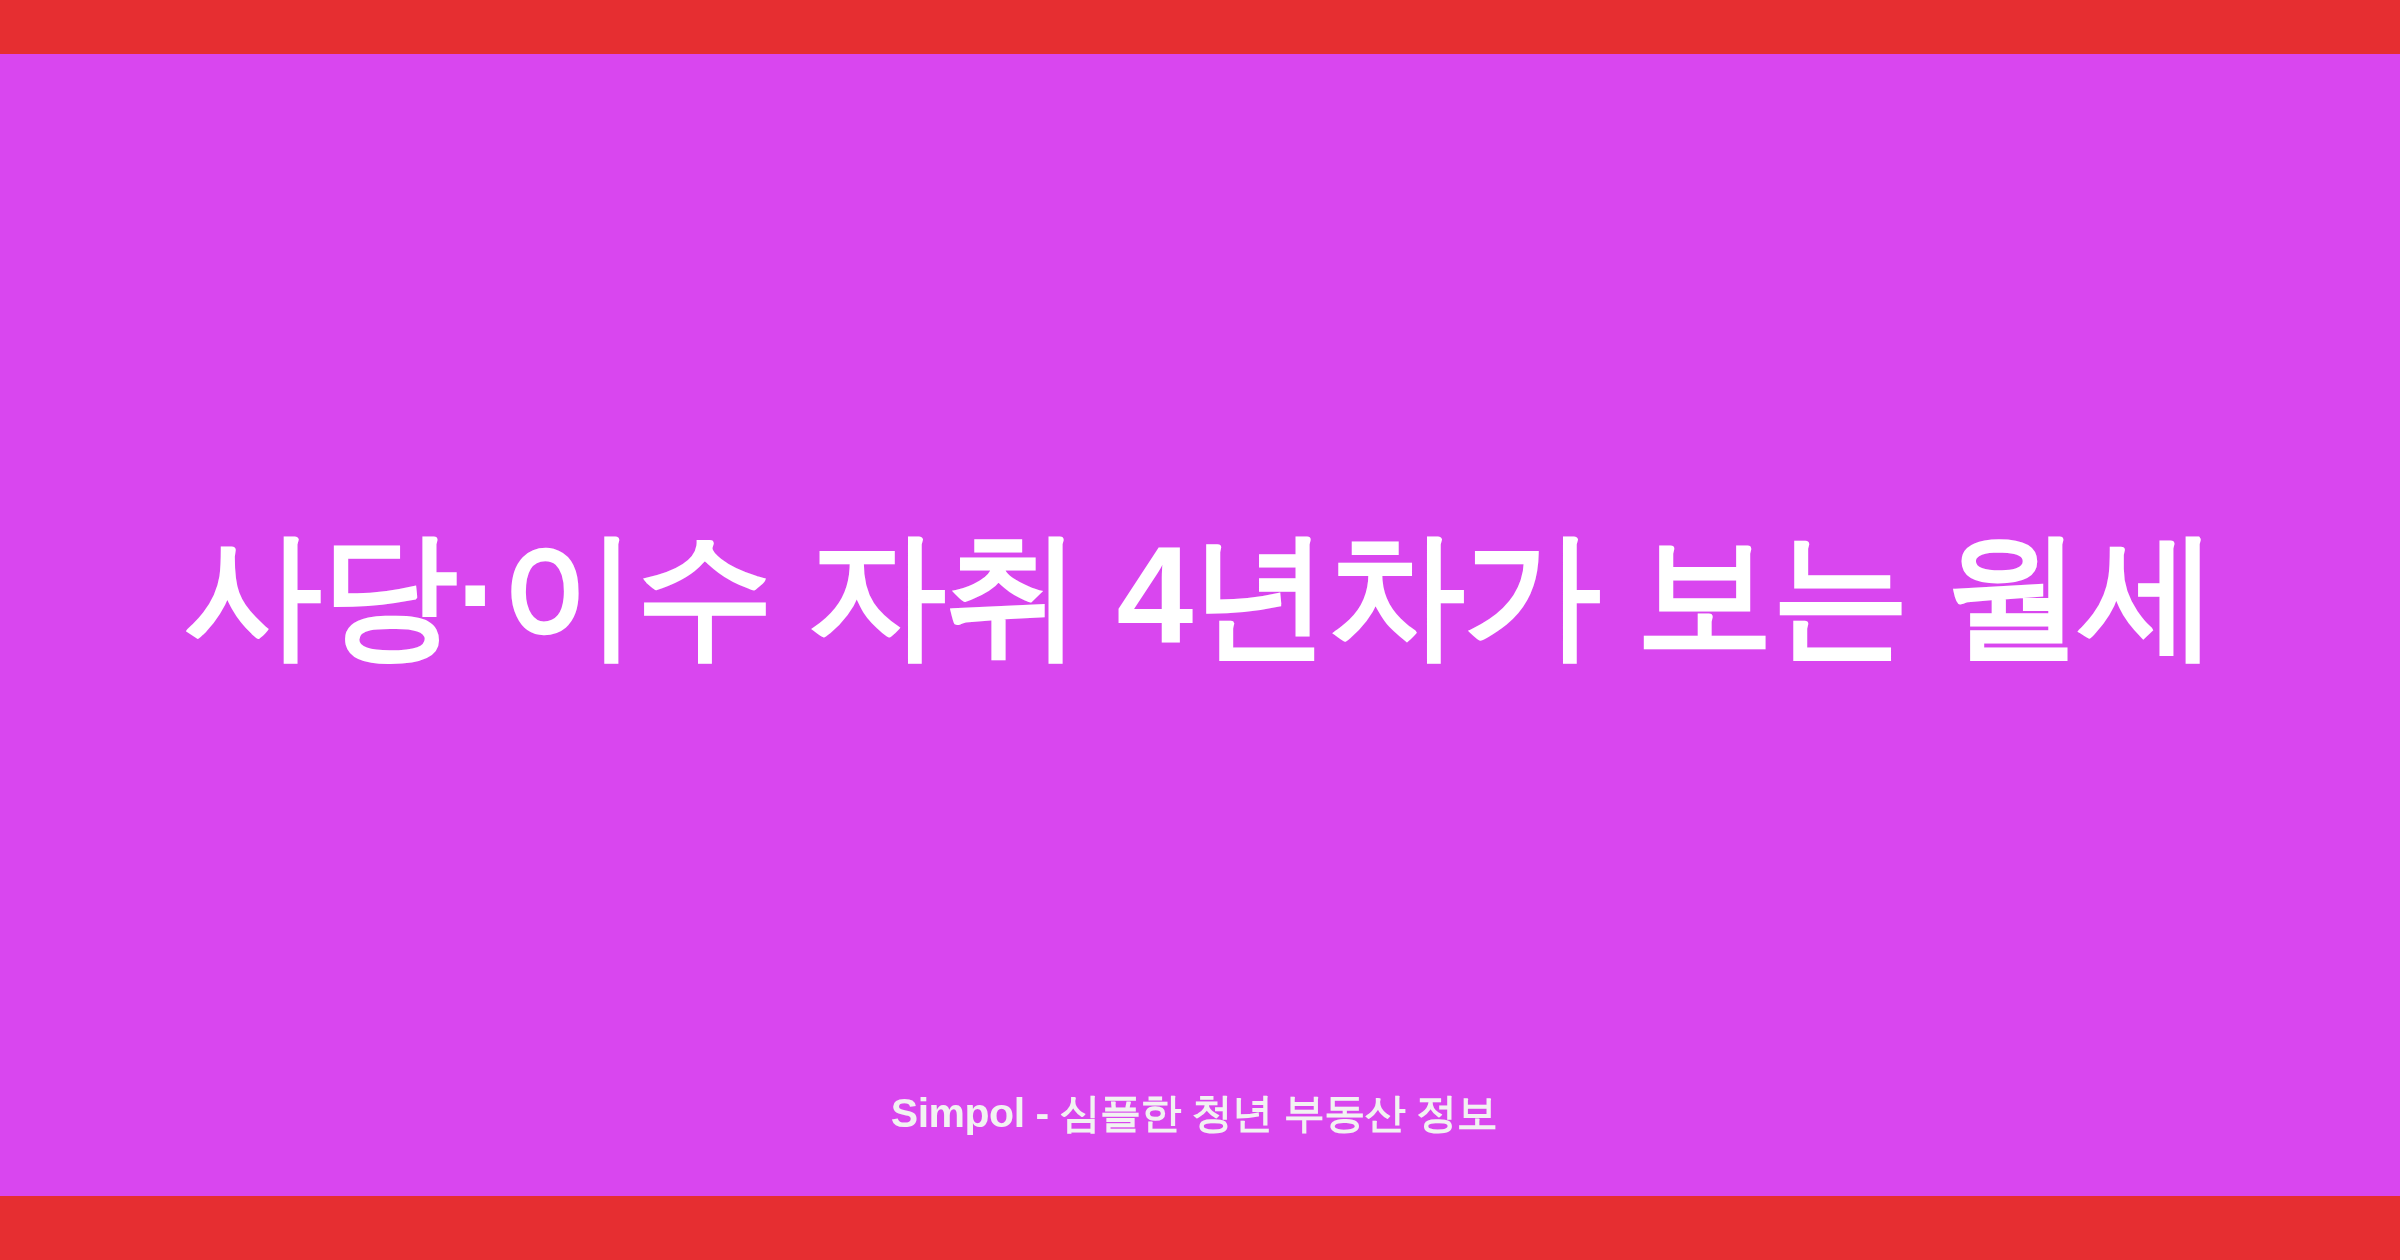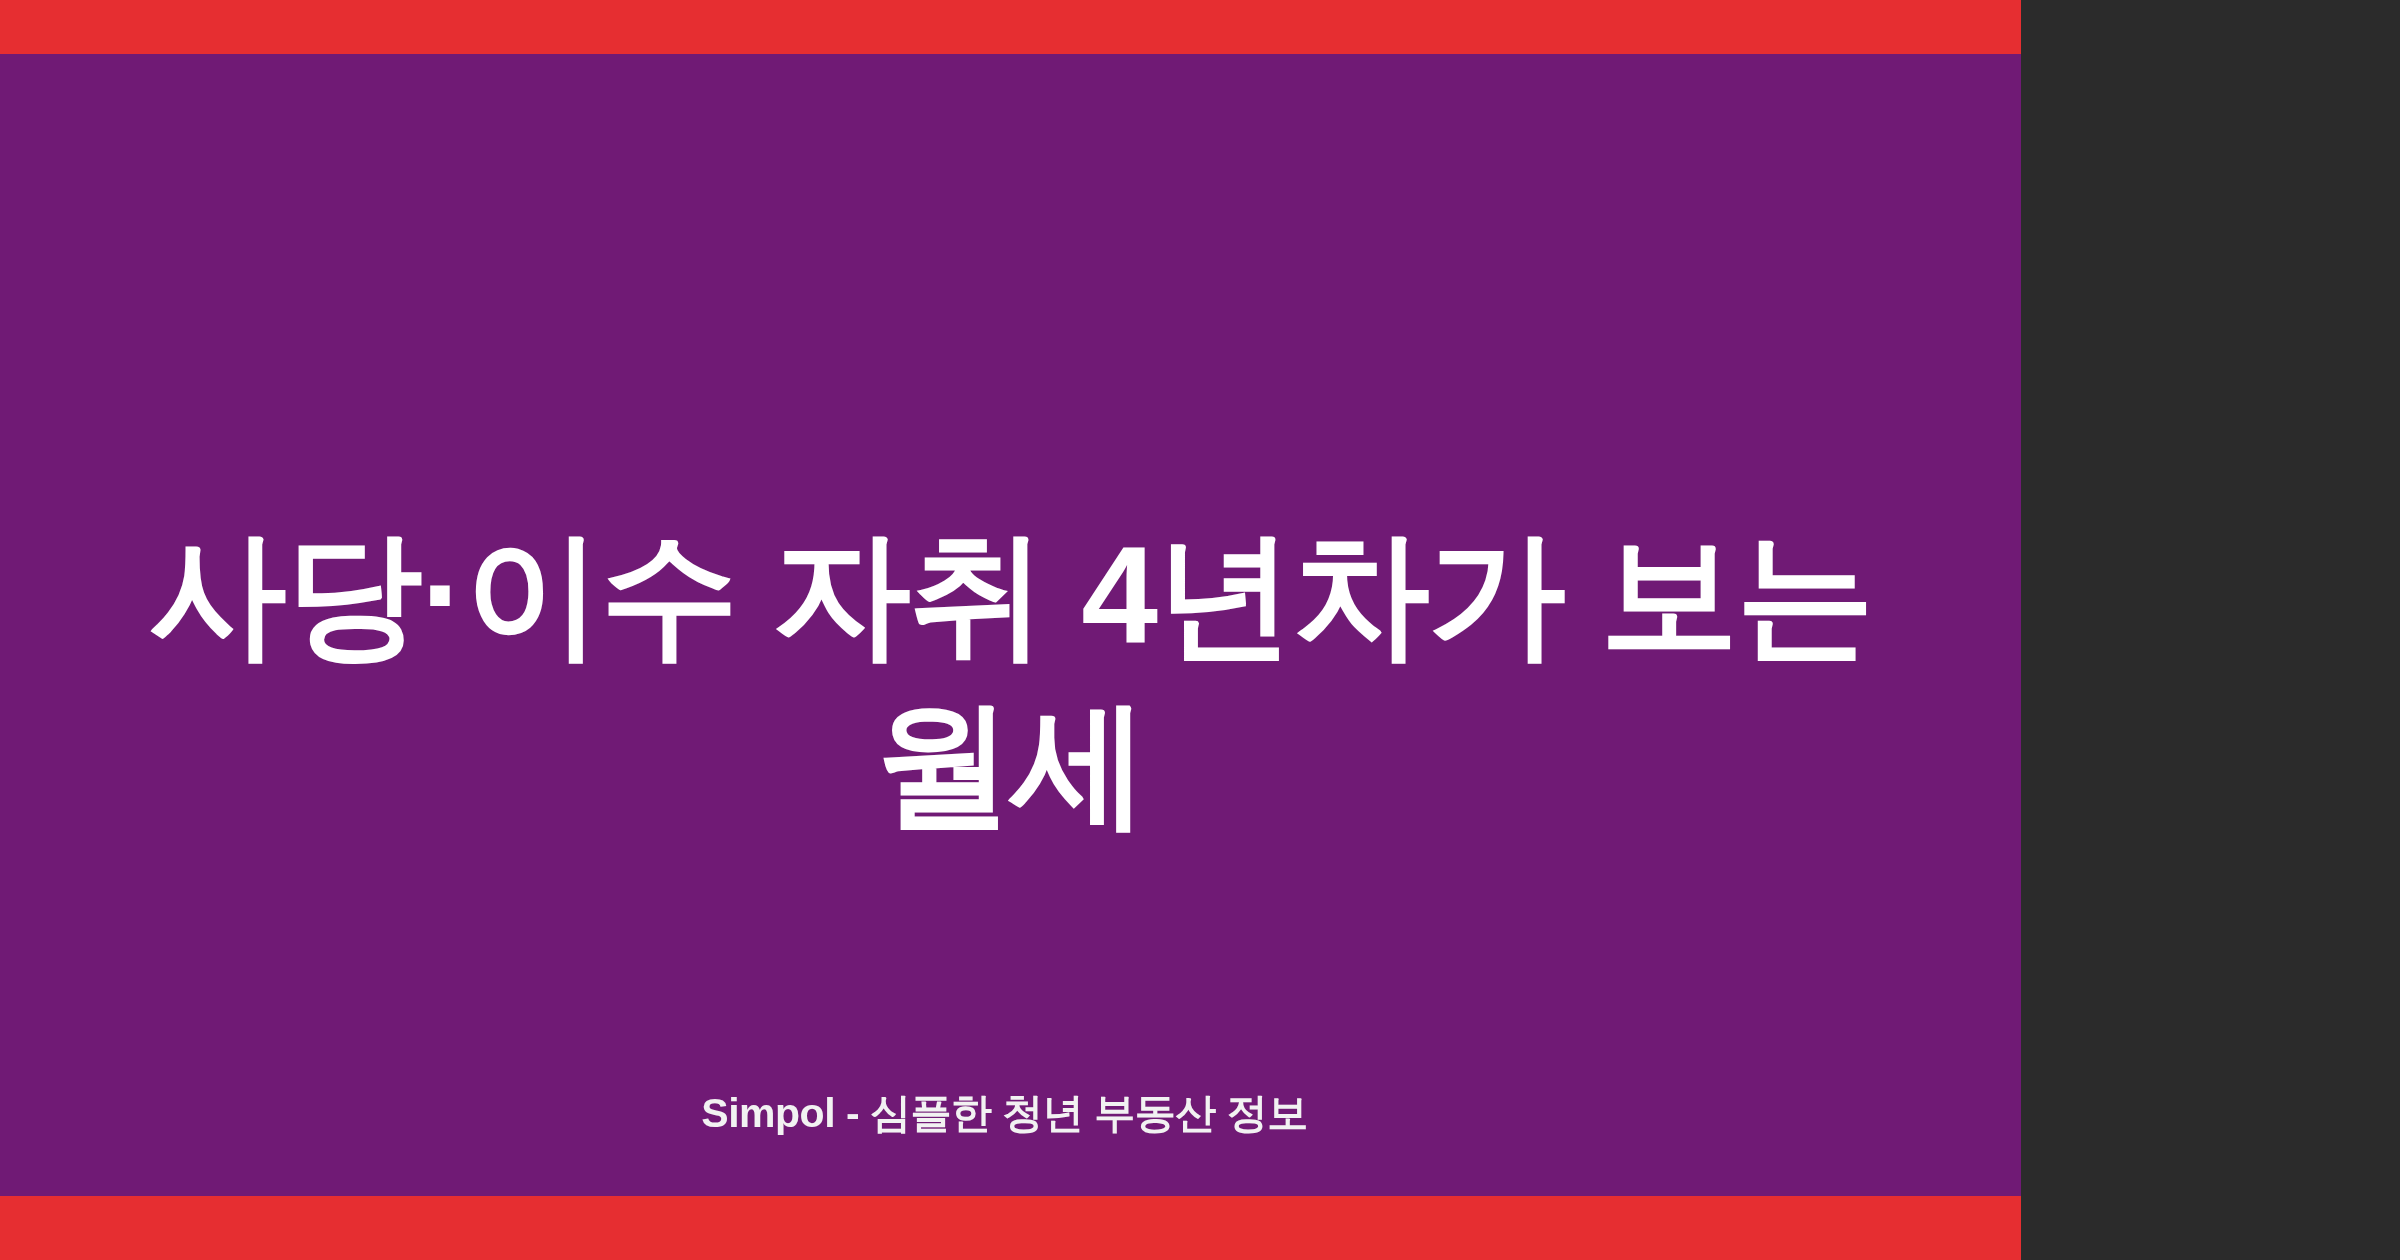--- a/index.html
+++ b/index.html
@@ -8,23 +8,23 @@
   html, body {
     width: 2400px;
     height: 1260px;
     background: #2b2b2b;
     font-family: "Liberation Sans", "DejaVu Sans", sans-serif;
     overflow: hidden;
   }
 
   .slide {
     position: relative;
-    width: 2021px;
+    width: 2400px;
     height: 1260px;
-    background: #701a75;
+    background: #d946ef;
     display: flex;
     flex-direction: column;
   }
 
   
   .accent-bar-top {
     width: 100%;
     height: 54px;
     background: #e62e31;
     flex: 0 0 54px;

